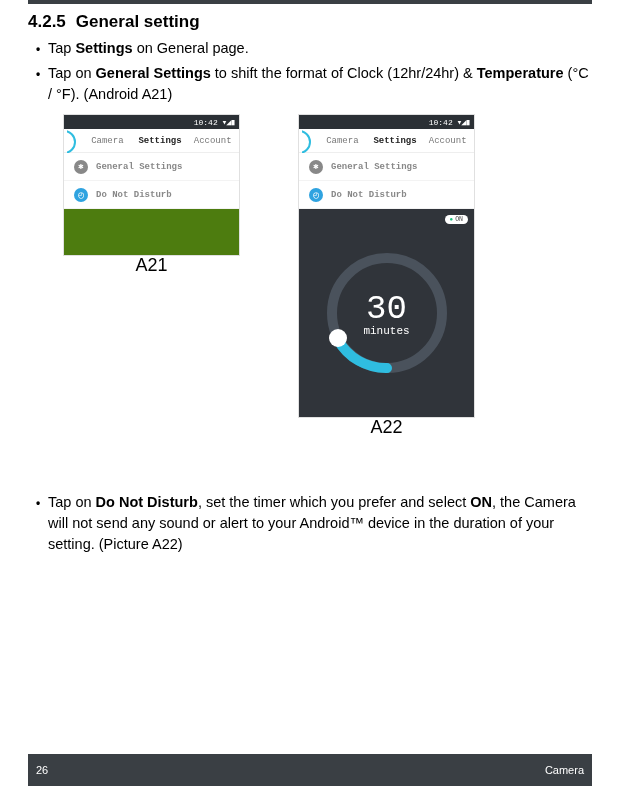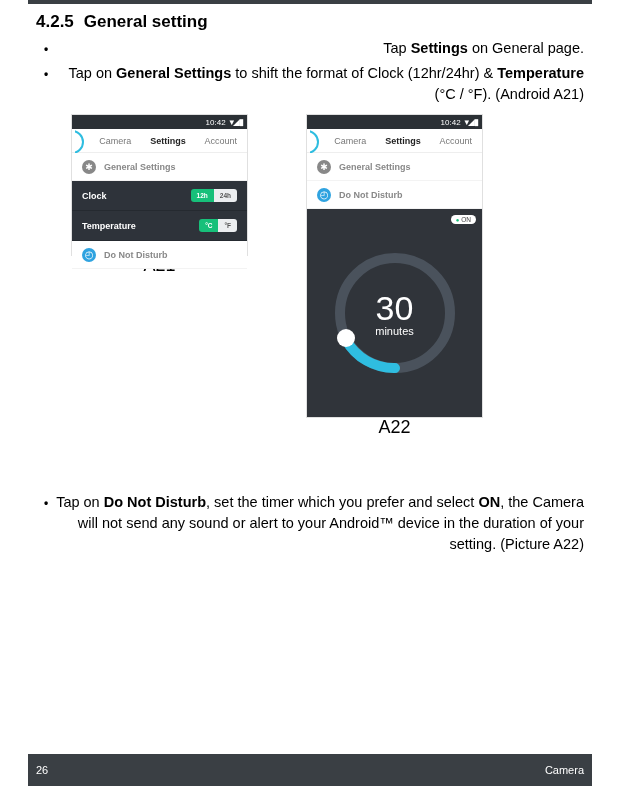--- a/index.html
+++ b/index.html
@@ -1,34 +1,34 @@
 <!DOCTYPE html>
 <html><head>
 <meta charset="utf-8">
 <style>
   * { box-sizing: border-box; margin: 0; padding: 0; }
   body { width: 620px; height: 786px; font-family: Arial, Helvetica, sans-serif; background: #fff; position: relative; }
 
   .topbar { height: 4px; background: #3a3f44; margin: 0 28px 8px 28px; }
 
-  .content { padding: 0 36px; }
+  .content { padding: 0 28px; }
 
   .section-title { font-size: 17px; font-weight: bold; margin-bottom: 6px; }
   .sec-num { display: inline-block; margin-right: 10px; }
 
   .bullet { display: flex; font-size: 14.5px; line-height: 1.45; margin-bottom: 4px; }
   .bullet .dot { width: 20px; text-align: center; font-weight: bold; font-size: 12px; padding-top: 3px; }
-  .bullet .txt { flex: 1; text-align: right; }
+  .bullet .txt { flex: 1; }
   .b { font-weight: bold; }
 
   .phones-row { display: flex; gap: 60px; margin: 10px 0 4px 36px; align-items: flex-start; }
   .phone-block { display: flex; flex-direction: column; align-items: center; }
   .phone-caption { font-size: 18px; }
 
-  .phone { width: 175px; box-shadow: 0 0 0 1px #e0e0e0; background: #4d7c0f; position: relative; }
+  .phone { width: 175px; box-shadow: 0 0 0 1px #e0e0e0; background: #4d7c0f; position: relative; font-family: Liberation Mono, monospace; }
 
   .statusbar { height: 14px; background: #2b3035; color: #fff; display: flex; justify-content: flex-end; align-items: center; font-size: 8px; padding: 0 4px; gap: 4px; }
   .status-icons { font-size: 9px; letter-spacing: -1px; }
 
   .tabrow { height: 24px; display: flex; align-items: center; background: #fff; border-bottom: 1px solid #eee; }
   .backarc { width: 14px; height: 24px; margin-left: 3px; overflow: hidden; position: relative; }
   .backarc::before { content: ""; position: absolute; width: 20px; height: 20px; border: 2px solid #2fbde0; border-radius: 50%; right: 5px; top: 1px; }
   .tab { flex: 1; text-align: center; font-size: 9px; color: #777; }
   .tab.active { font-weight: bold; color: #222; }
 
@@ -95,36 +95,20 @@
         <div class="tabrow">
           <div class="backarc"></div>
           <div class="tab">Camera</div>
           <div class="tab active">Settings</div>
           <div class="tab">Account</div>
         </div>
         <div class="listitem sel">
           <div class="icn gear"></div>
           <div class="lbl">General Settings</div>
         </div>
-        <div class="darkpanel">
-          <div class="darkrow">
-            <span>Clock</span>
-            <span class="toggle2">
-              <span class="t-on">12h</span>
-                <span class="t-off">24h</span>
-            </span>
-          </div>
-          <div class="darkrow">
-            <span>Temperature</span>
-            <span class="toggle2">
-              <span class="t-on">°C</span>
-                <span class="t-off">°F</span>
-            </span>
-          </div>
-        </div>
         <div class="listitem">
           <div class="icn clock"></div>
           <div class="lbl">Do Not Disturb</div>
         </div>
       </div>
       <div class="phone-caption">A21</div>
     </div>
 
     <div class="phone-block">
       <div class="phone">

